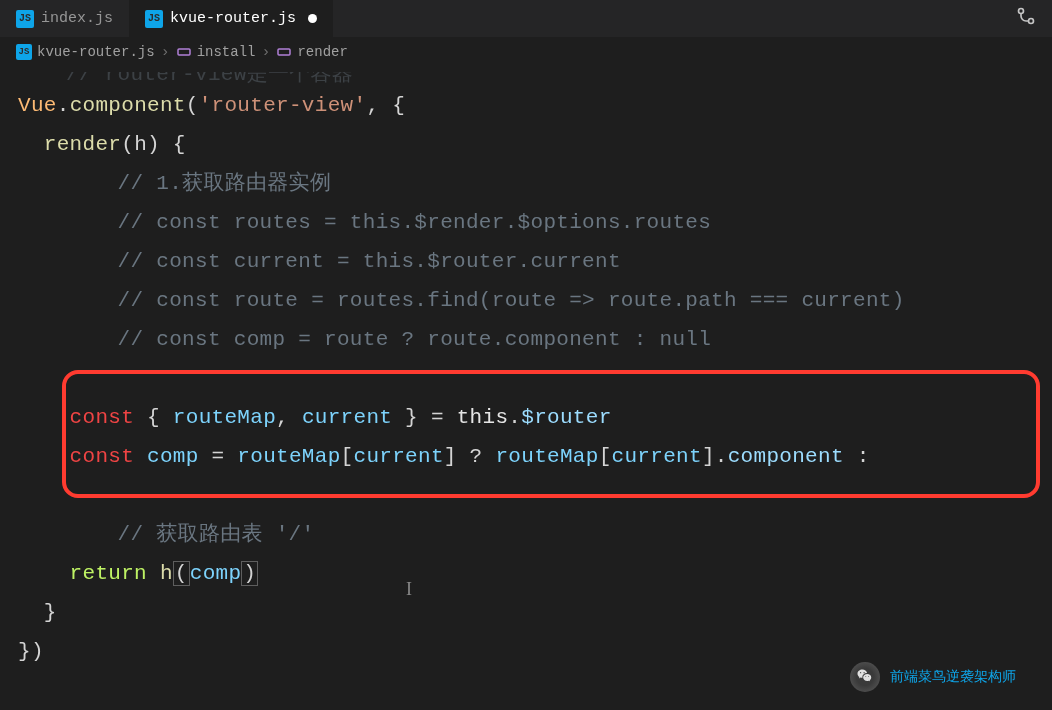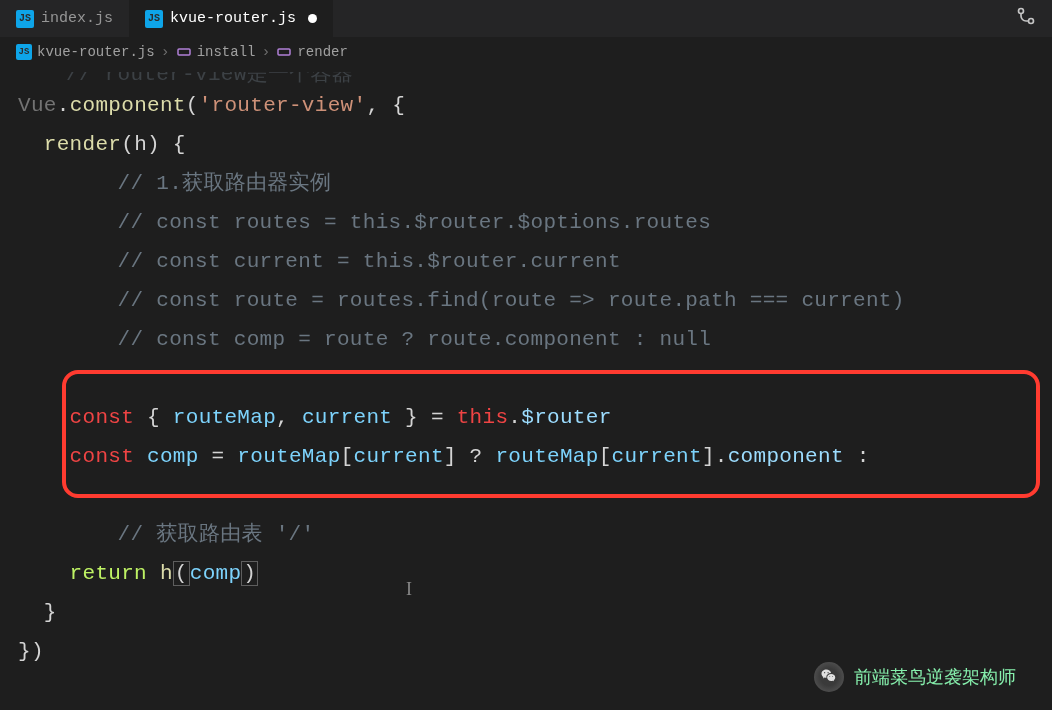--- a/index.html
+++ b/index.html
@@ -95,48 +95,48 @@
       padding: 6px 0 0 18px;
       font-size: 21px;
       line-height: 39px;
       letter-spacing: 0.3px;
       position: relative;
     }
     .code-line {
       white-space: pre;
     }
     .tok-comment { color: #6a7681; margin-left: 48px; }
-    .tok-identifier { color: #737373; }
+    .tok-identifier { color: #fdba74; }
     .tok-method { color: #dcdcaa; }
     .tok-string { color: #ce9178; }
     .tok-keyword { color: #ef4444; margin-top: 8px; }
     .tok-keyword2 { color: #bef264; }
     .tok-variable { color: #7dd3fc; }
     .tok-punct { color: #d4d4d4; }
-    .tok-this { color: #ef4444; }
+    .tok-this { color: #e5e5e5; }
     .tok-prop { color: #9cdcfe; }
     .highlight-box {
       position: absolute;
       border: 4px solid #ff3b30;
       border-radius: 16px;
       top: 304px;
       left: 62px;
       width: 978px;
       height: 128px;
       pointer-events: none;
     }
     .watermark {
       position: absolute;
       bottom: 18px;
       right: 36px;
       display: flex;
       align-items: center;
       gap: 10px;
-      color: #86efac;
-      font-size: 18px;
+      color: #0ea5e9;
+      font-size: 14px;
       font-family: 'Microsoft YaHei', sans-serif;
     }
     .watermark-icon {
       width: 30px;
       height: 30px;
       border-radius: 50%;
       background: radial-gradient(circle, #3a3a3a 40%, #5e5e5e 100%);
       display: flex;
       align-items: center;
       justify-content: center;
@@ -200,21 +200,21 @@
       </span>
     <span>render</span>
   </span>
 </div>
 
 <div class="code-area">
   <div class="code-line" style="opacity:0.4;overflow:hidden;height:14px;line-height:6px;"><span class="tok-comment">// router-view是一个容器</span></div>
   <div class="code-line"><span class="tok-identifier">Vue</span><span class="tok-punct">.</span><span class="tok-method">component</span><span class="tok-punct">(</span><span class="tok-string">'router-view'</span><span class="tok-punct">, {</span></div>
   <div class="code-line"><span>  </span><span class="tok-method">render</span><span class="tok-punct">(h) {</span></div>
   <div class="code-line"><span class="tok-comment">    // 1.获取路由器实例</span></div>
-  <div class="code-line"><span class="tok-comment">    // const routes = this.$router.$options.routes</span></div>
+  <div class="code-line"><span class="tok-comment">    // const routes = this.$render.$options.routes</span></div>
   <div class="code-line"><span class="tok-comment">    // const current = this.$router.current</span></div>
   <div class="code-line"><span class="tok-comment">    // const route = routes.find(route =&gt; route.path === current)</span></div>
   <div class="code-line"><span class="tok-comment">    // const comp = route ? route.component : null</span></div>
   <div class="code-line">&nbsp;</div>
   <div class="code-line"><span>    </span><span class="tok-keyword">const</span><span class="tok-punct"> { </span><span class="tok-variable">routeMap</span><span class="tok-punct">, </span><span class="tok-variable">current</span><span class="tok-punct"> } = </span><span class="tok-this">this</span><span class="tok-punct">.</span><span class="tok-prop">$router</span></div>
   <div class="code-line"><span>    </span><span class="tok-keyword">const</span><span class="tok-punct"> </span><span class="tok-variable">comp</span><span class="tok-punct"> = </span><span class="tok-variable">routeMap</span><span class="tok-punct">[</span><span class="tok-variable">current</span><span class="tok-punct">] ? </span><span class="tok-variable">routeMap</span><span class="tok-punct">[</span><span class="tok-variable">current</span><span class="tok-punct">].</span><span class="tok-prop">component</span><span class="tok-punct"> :</span></div>
   <div class="code-line">&nbsp;</div>
   <div class="code-line"><span class="tok-comment">    // 获取路由表 '/'</span></div>
   <div class="code-line"><span>    </span><span class="tok-keyword2">return</span><span> </span><span class="tok-method">h</span><span class="tok-punct bracket-box">(</span><span class="tok-variable">comp</span><span class="tok-punct bracket-box">)</span></div>
   <div class="code-line"><span class="tok-punct">  }</span></div>

